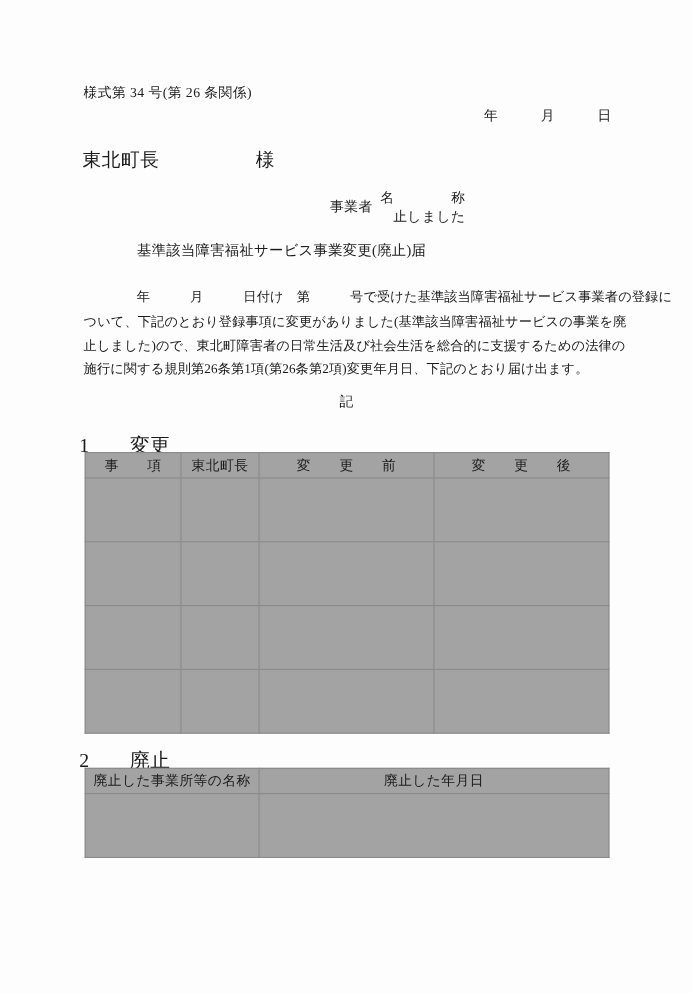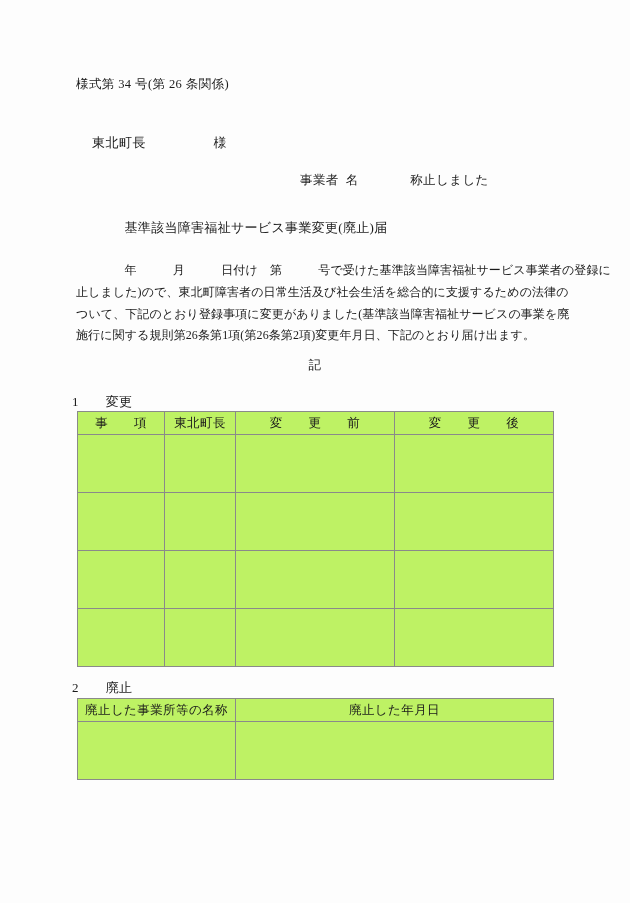--- a/index.html
+++ b/index.html
@@ -43,44 +43,44 @@
     width: 556px;
     text-align: right;
     font-size: 12.5px;
     white-space: pre;
     letter-spacing: 0.4px;
   }
 
   
   .addressee {
     position: absolute;
-    left: 92px;
+    left: 75px;
     top: 134px;
-    font-size: 13px;
+    font-size: 17px;
     white-space: pre;
     letter-spacing: 0.5px;
   }
 
   
   .operator-block {
     position: absolute;
     left: 300px;
     top: 172px;
     display: flex;
     align-items: center;
     font-size: 12.5px;
   }
   .operator-label {
     white-space: pre;
     letter-spacing: 0.4px;
     padding-right: 7px;
   }
   .operator-fields {
     display: flex;
-    flex-direction: row;
+    flex-direction: column;
     line-height: 1.32;
     text-align: right;
   }
   .operator-fields > div {
     white-space: pre;
     letter-spacing: 0.4px;
   }
 
   
   .doc-title {
@@ -116,33 +116,33 @@
     top: 357px;
     width: 630px;
     text-align: center;
     font-size: 12.5px;
     letter-spacing: 0.4px;
   }
 
   
   .section-heading {
     position: absolute;
-    font-size: 13px;
+    font-size: 18px;
     white-space: pre;
     letter-spacing: 0.4px;
   }
   .sec1-heading { left: 72px; top: 393px; }
   .sec2-heading { left: 72px; top: 679px; text-align: center; }
 
   
   table.form-table {
     position: absolute;
     border-collapse: collapse;
     table-layout: fixed;
-    background: #bef264;
+    background: #a3a3a3;
   }
   table.form-table td,
   table.form-table th {
     border: 1px solid #8a8a8a;
     font-weight: normal;
     font-size: 12.5px;
     padding: 0;
     text-align: center;
     vertical-align: middle;
     white-space: pre;
@@ -175,37 +175,38 @@
   #table-abolish col.c2 { width: 318px; }
   #table-abolish tbody td { height: 57px; }
 </style>
 </head>
 <body>
 
 <div class="page">
 
   <div class="form-no">様式第 34 号(第 26 条関係)</div>
 
+  <div class="date-line">年　　　月　　　日</div>
 
   <div class="addressee">東北町長　　　　　様</div>
 
   <div class="operator-block">
     <div class="operator-label">事業者</div>
     <div class="operator-fields">
       <div>名　　　　称</div>
       <div>止しました</div>
     </div>
   </div>
 
   <div class="doc-title">基準該当障害福祉サービス事業変更(廃止)届</div>
 
   <div class="body-para">
     <span class="ln">　　　　年　　　月　　　日付け　第　　　号で受けた基準該当障害福祉サービス事業者の登録に</span>
+    <span class="ln">ついて、下記のとおり登録事項に変更がありました(基準該当障害福祉サービスの事業を廃</span>
     <span class="ln">止しました)ので、東北町障害者の日常生活及び社会生活を総合的に支援するための法律の</span>
-    <span class="ln">ついて、下記のとおり登録事項に変更がありました(基準該当障害福祉サービスの事業を廃</span>
     <span class="ln">施行に関する規則第26条第1項(第26条第2項)変更年月日、下記のとおり届け出ます。</span>
   </div>
 
   <div class="ki-mark">記</div>
 
   <div class="section-heading sec1-heading">1　　変更</div>
 
   <table class="form-table" id="table-change">
     <colgroup>
       <col class="c1">

